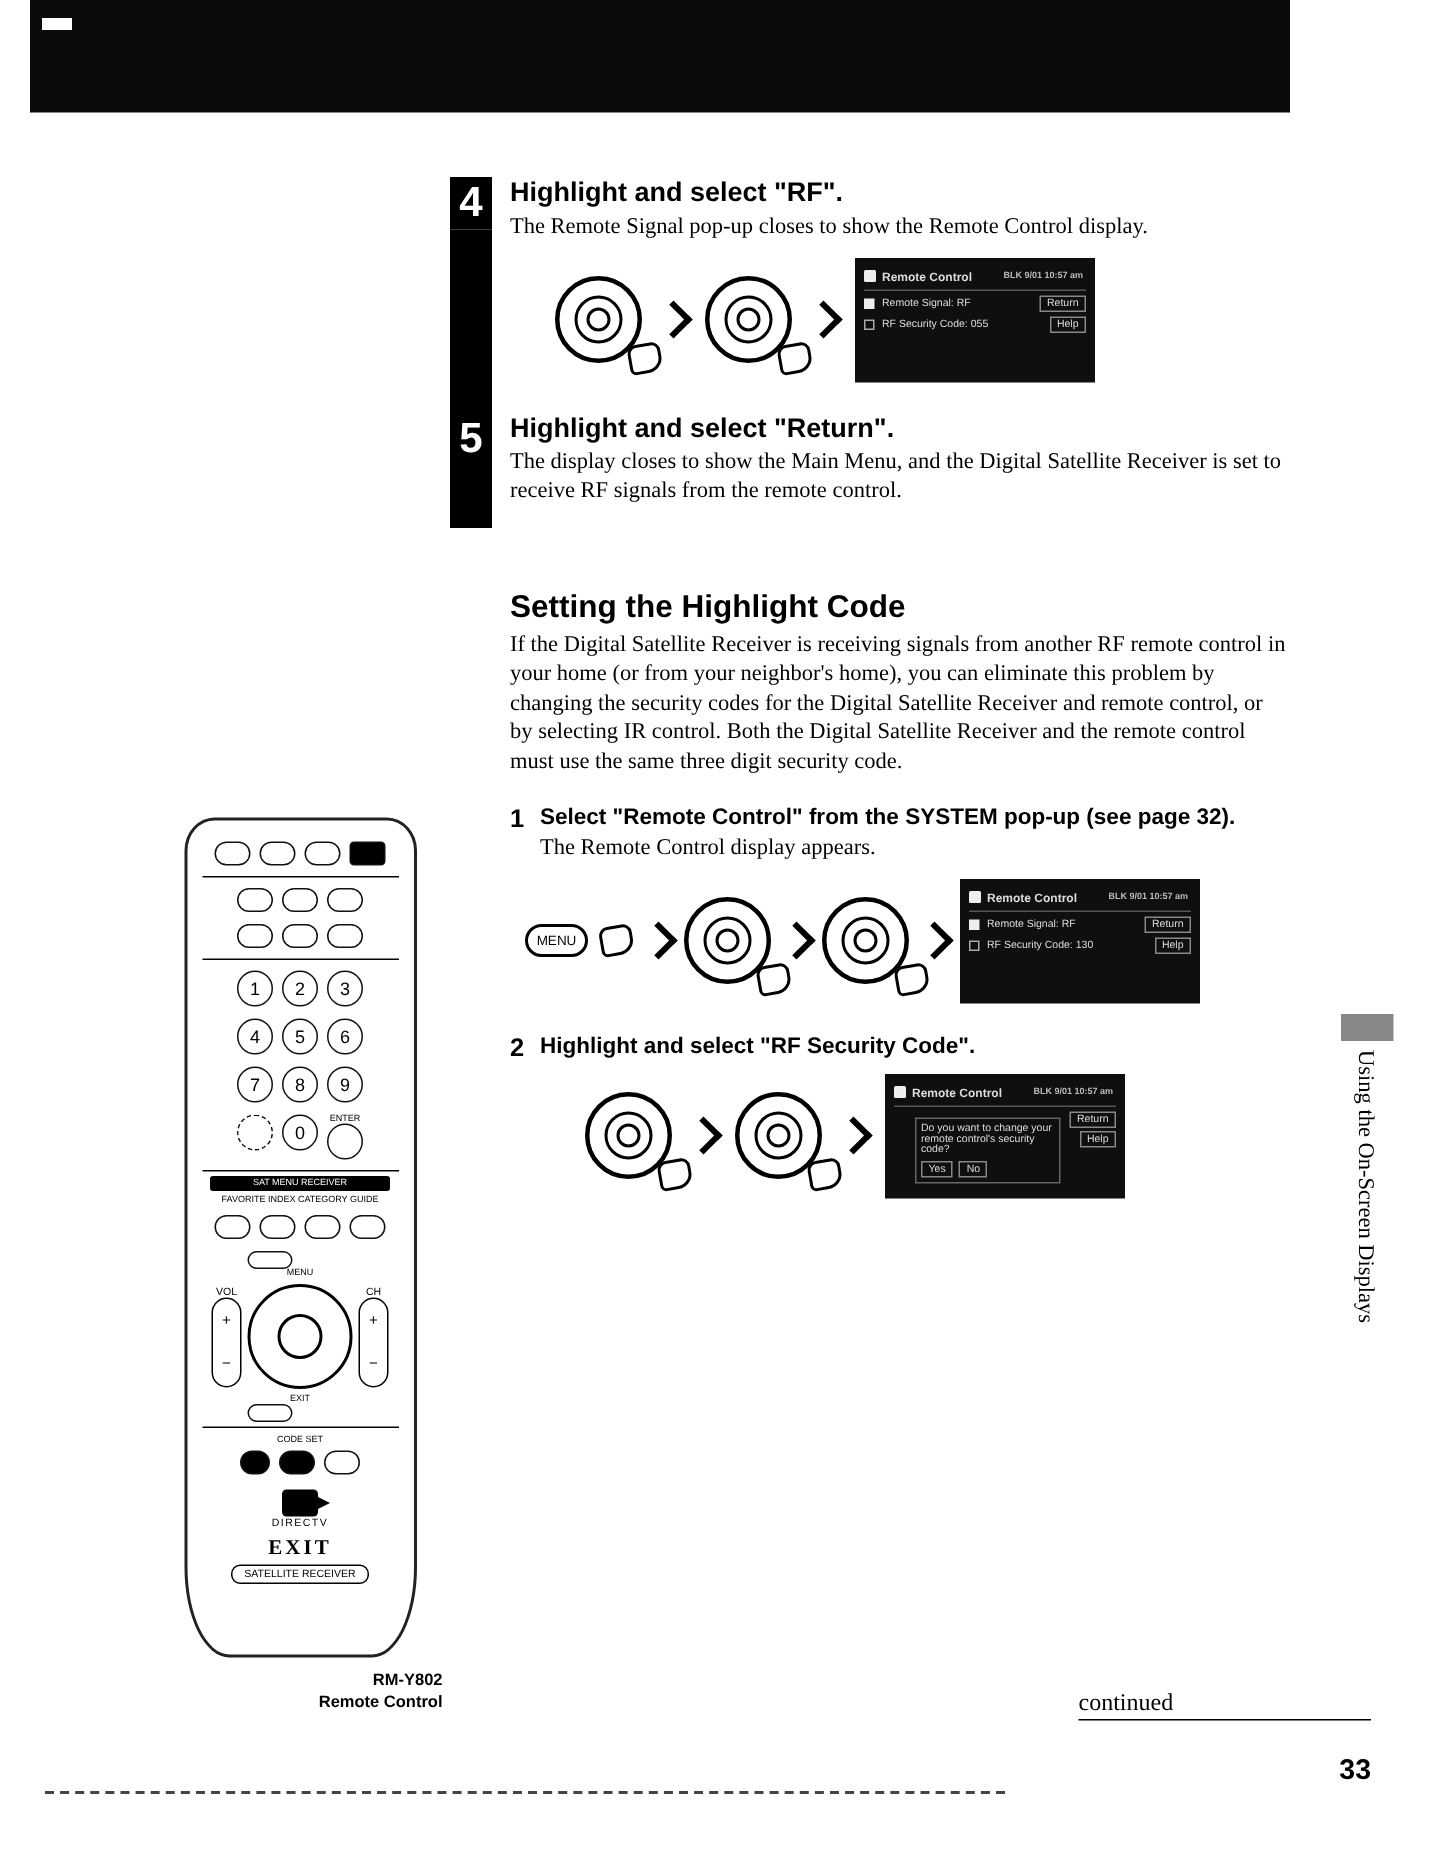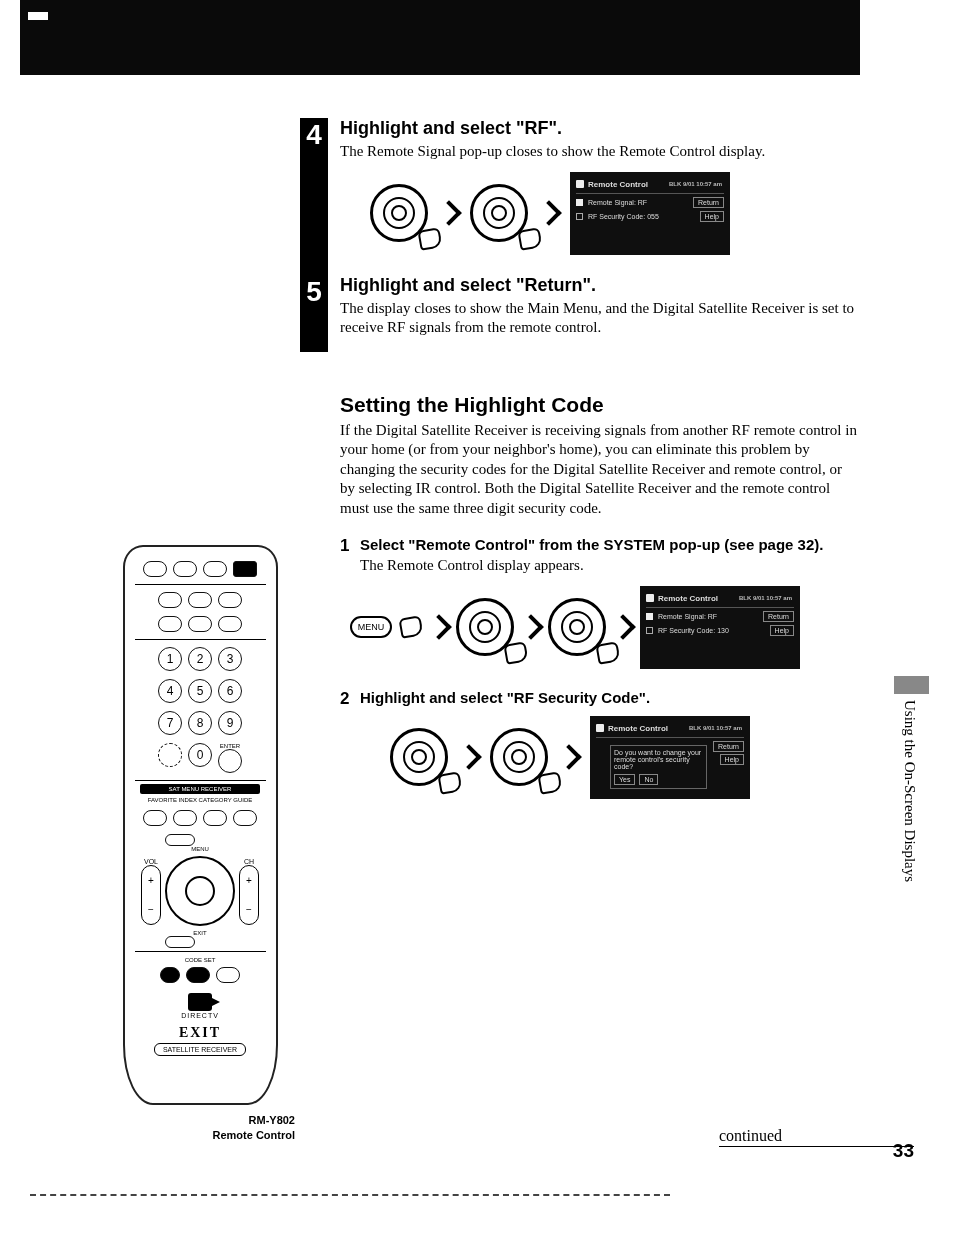--- a/index.html
+++ b/index.html
@@ -217,21 +217,21 @@
     position:absolute;
     right: 40px;
     top: 1127px;
     font: 16px Georgia, serif;
     border-bottom: 1px solid #000;
     width: 195px; text-align:left; padding-bottom:1px;
   }
   .page-no {
     position:absolute;
     right: 40px;
-    top: 1140px;
+    top: 1170px;
     font: bold 19px Arial, sans-serif;
     text-align: center;
   }
   .squiggle {
     position:absolute;
     left: 30px; top: 1190px;
     width: 640px; height: 6px;
     border-bottom: 2px dashed #444;
   }
 </style>

